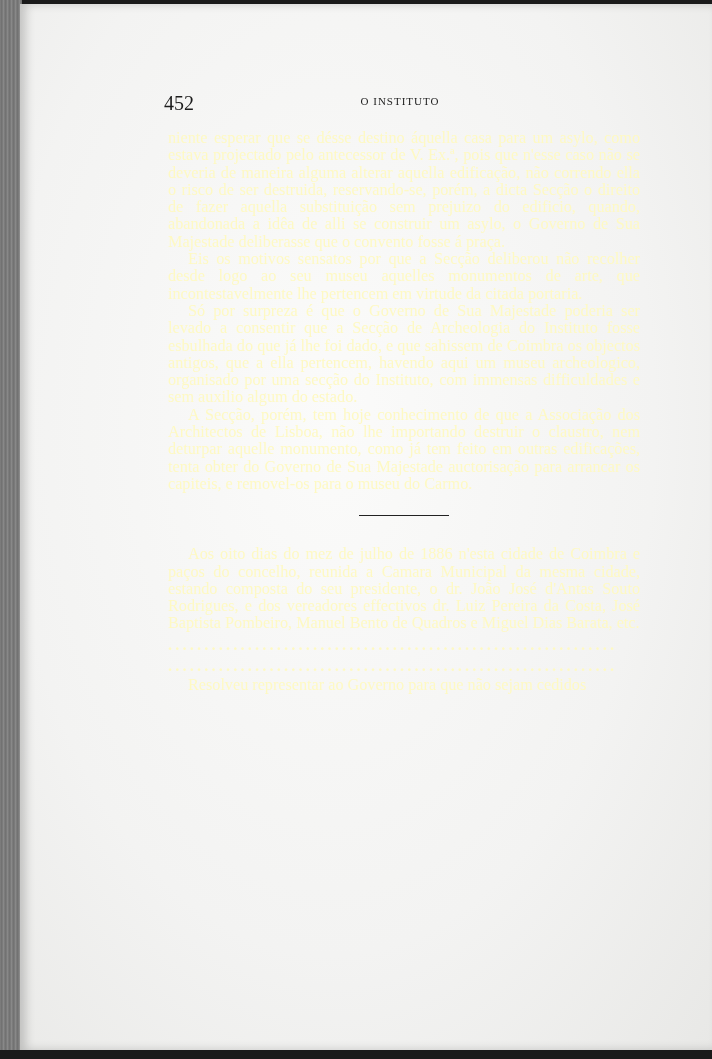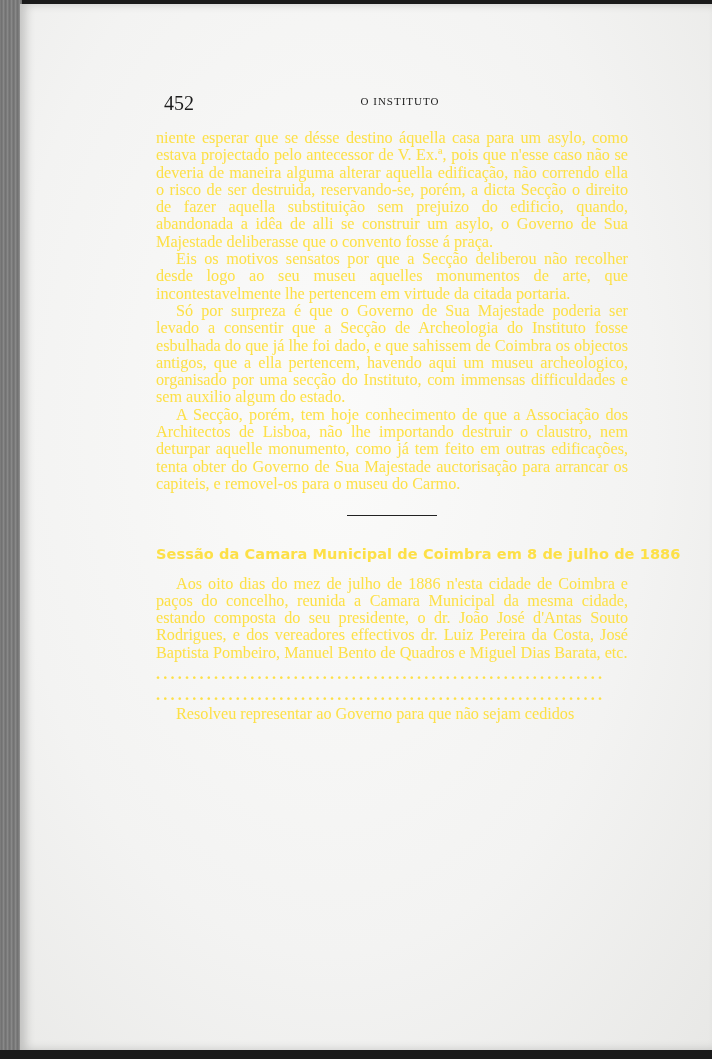--- a/index.html
+++ b/index.html
@@ -22,23 +22,23 @@
       position: absolute; left: 164px; top: 92px; width: 472px; height: 20px;
       font-family: "Liberation Serif", serif;
       color: #1c1c1c;
     }
     .page-number { position: absolute; left: 0; top: 0; font-size: 20px; }
     .running-title {
       position: absolute; left: 0; right: 0; top: 3px; text-align: center;
       font-size: 11px; letter-spacing: 1px; font-variant: small-caps; font-weight: normal;
     }
     .text-body {
-      position: absolute; left: 156px; top: 130px; width: 472px;
+      position: absolute; left: 168px; top: 130px; width: 472px;
       font-family: "Liberation Serif", serif;
-      font-size: 16.2px; line-height: 17.3px; color: #fde047;
+      font-size: 16.2px; line-height: 17.3px; color: #fef9c3;
     }
     .para { margin: 0; text-align: justify; text-indent: 20px; }
     .para.noindent { text-indent: 0; }
     .para .sig { font-style: italic; }
     .rule {
       width: 90px; height: 0; border-top: 1.5px solid #222; margin: 22px auto 30px auto;
     }
     .section-heading {
       font-family: "DejaVu Sans", "Liberation Sans", sans-serif;
       font-weight: bold; font-size: 14.5px; letter-spacing: 0.1px;
@@ -61,18 +61,17 @@
 </div>
 
 <div class="text-body">
   <p class="para noindent">niente esperar que se désse destino áquella casa para um asylo, como estava projectado pelo antecessor de V. Ex.ª, pois que n'esse caso não se deveria de maneira alguma alterar aquella edificação, não correndo ella o risco de ser destruida, reservando-se, porém, a dicta Secção o direito de fazer aquella substituição sem prejuizo do edificio, quando, abandonada a idêa de alli se construir um asylo, o Governo de Sua Majestade deliberasse que o convento fosse á praça.</p>
   <p class="para">Eis os motivos sensatos por que a Secção deliberou não recolher desde logo ao seu museu aquelles monumentos de arte, que incontestavelmente lhe pertencem em virtude da citada portaria.</p>
   <p class="para">Só por surpreza é que o Governo de Sua Majestade poderia ser levado a consentir que a Secção de Archeologia do Instituto fosse esbulhada do que já lhe foi dado, e que sahissem de Coimbra os objectos antigos, que a ella pertencem, havendo aqui um museu archeologico, organisado por uma secção do Instituto, com immensas difficuldades e sem auxilio algum do estado.</p>
   <p class="para">A Secção, porém, tem hoje conhecimento de que a Associação dos Architectos de Lisboa, não lhe importando destruir o claustro, nem deturpar aquelle monumento, como já tem feito em outras edificações, tenta obter do Governo de Sua Majestade auctorisação para arrancar os capiteis, e removel-os para o museu do Carmo.</p>
 
   <div class="rule"></div>
 
-  <div class="section-heading">Sessão da Camara Municipal de Coimbra em 8 de julho de 1886</div>
   <p class="para">Aos oito dias do mez de julho de 1886 n'esta cidade de Coimbra e paços do concelho, reunida a Camara Municipal da mesma cidade, estando composta do seu presidente, o dr. João José d'Antas Souto Rodrigues, e dos vereadores effectivos dr. Luiz Pereira da Costa, José Baptista Pombeiro, Manuel Bento de Quadros e Miguel Dias Barata, etc.</p>
   <div class="dots">..............................................................</div>
   <div class="dots">..............................................................</div>
   <p class="para">Resolveu representar ao Governo para que não sejam cedidos</p>
 </div>
 
 </body></html>

